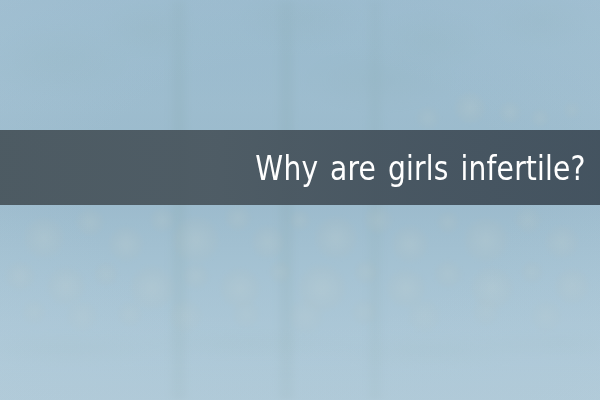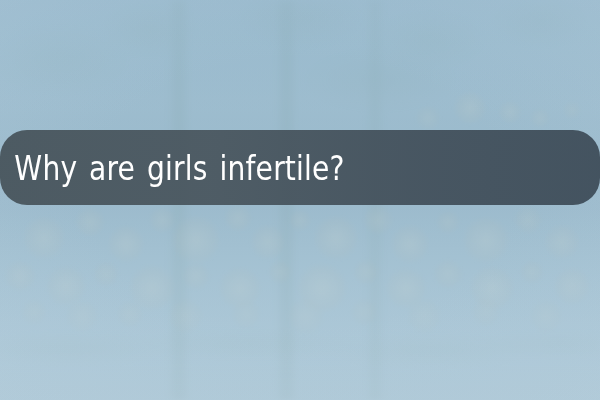--- a/index.html
+++ b/index.html
@@ -154,28 +154,27 @@
   
 
   #title-banner {
     position: absolute;
     left: 0;
     top: 130px;
     width: 600px;
     height: 75px;
     display: flex;
     align-items: center;
-    justify-content: flex-start;
+    justify-content: flex-end;
     background: linear-gradient(to right,
       rgba(68,80,87,.90) 0%,
       rgba(70,82,90,.90) 35%,
       rgba(62,75,86,.90) 72%,
       rgba(58,72,84,.90) 100%);
     box-sizing: border-box;
-    border-radius: 27px;
   }
 
   #title-text {
     margin: 0;
     color: #ffffff;
     font-family: "DejaVu Sans Condensed", "Liberation Sans Narrow", "Liberation Sans", sans-serif;
     font-size: 34px;
     font-weight: 400;
     line-height: 1;
     letter-spacing: .2px;

